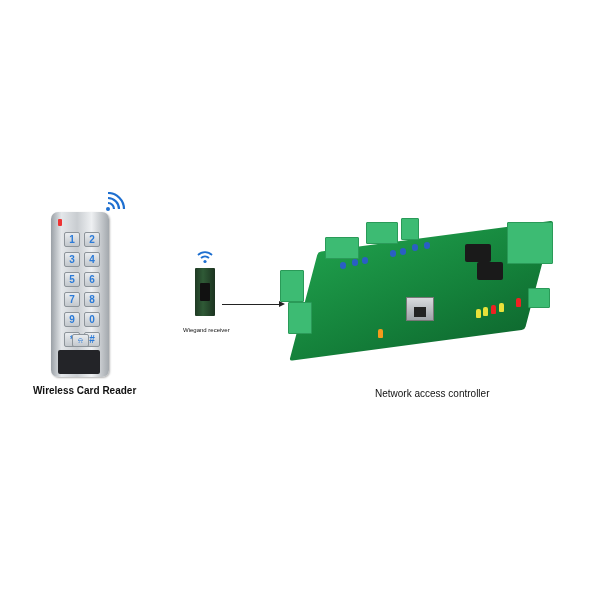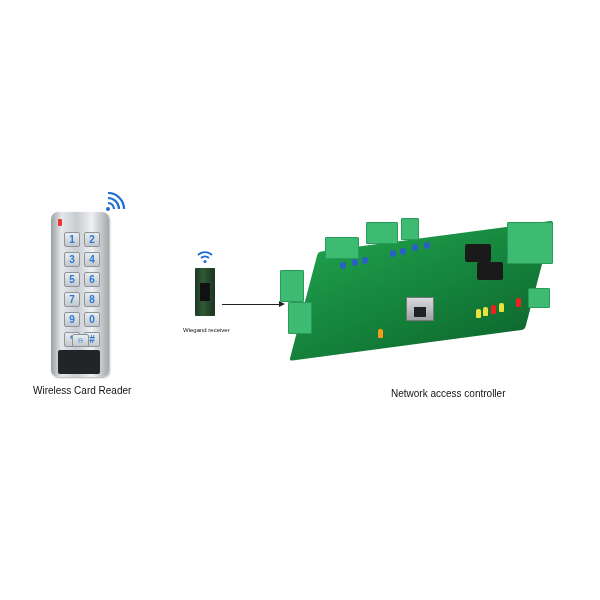--- a/index.html
+++ b/index.html
@@ -57,21 +57,21 @@
     <div class="key">7</div>
     <div class="key">8</div>
     <div class="key">9</div>
     <div class="key">0</div>
     <div class="key">*</div>
     <div class="key">#</div>
   </div>
   <div class="abs bell">⍾</div>
   <div class="abs pad"></div>
 </div>
-<div class="abs label" style="left:33px;top:385px;">Wireless Card Reader</div>
+<div class="abs label" style="left:33px;top:385px;font-weight:bold;">Wireless Card Reader</div>
 
 <div class="abs wifi2">
   <svg width="16" height="14" viewBox="0 0 16 14">
     <path d="M1 5 a10 10 0 0 1 14 0" stroke="#1e6fd0" stroke-width="1.8" fill="none"></path>
     <path d="M4 8 a6 6 0 0 1 8 0" stroke="#1e6fd0" stroke-width="1.8" fill="none"></path>
     <circle cx="8" cy="11.5" r="1.6" fill="#1e6fd0"></circle>
   </svg>
 </div>
 <div class="abs recv">
     <div class="chip"></div>
@@ -99,13 +99,13 @@
   <div class="relay" style="left:165px;top:12px;"></div>
   <div class="relay" style="left:177px;top:30px;"></div>
   <div class="rj45" style="left:106px;top:65px;"></div>
   <div class="ledb" style="left:78px;top:97px;background:#f59a1c;"></div>
   <div class="ledb" style="left:176px;top:77px;background:#e8e23a;"></div>
   <div class="ledb" style="left:183px;top:75px;background:#e8e23a;"></div>
   <div class="ledb" style="left:191px;top:73px;background:#e22;"></div>
   <div class="ledb" style="left:199px;top:71px;background:#e8e23a;"></div>
   <div class="ledb" style="left:216px;top:66px;background:#e22;"></div>
 </div>
-<div class="abs label" style="left:367px;top:388px;padding-left:24px;">Network access controller</div>
+<div class="abs label" style="left:351px;top:388px;padding-left:24px;">Network access controller</div>
 
 </body></html>

